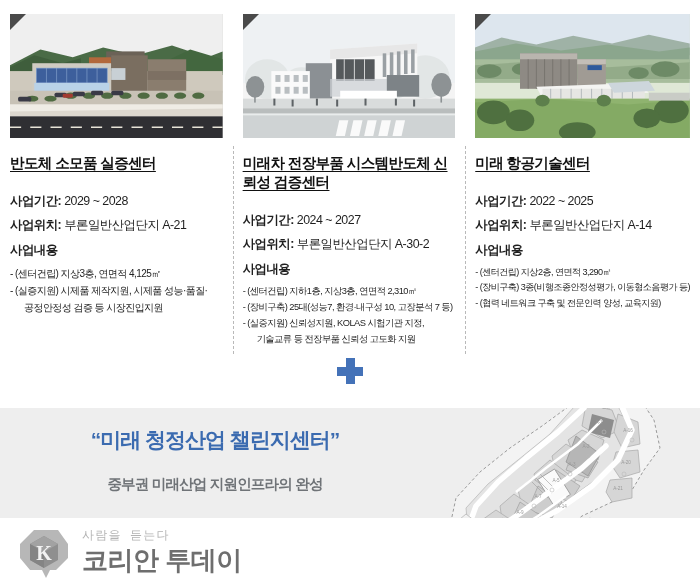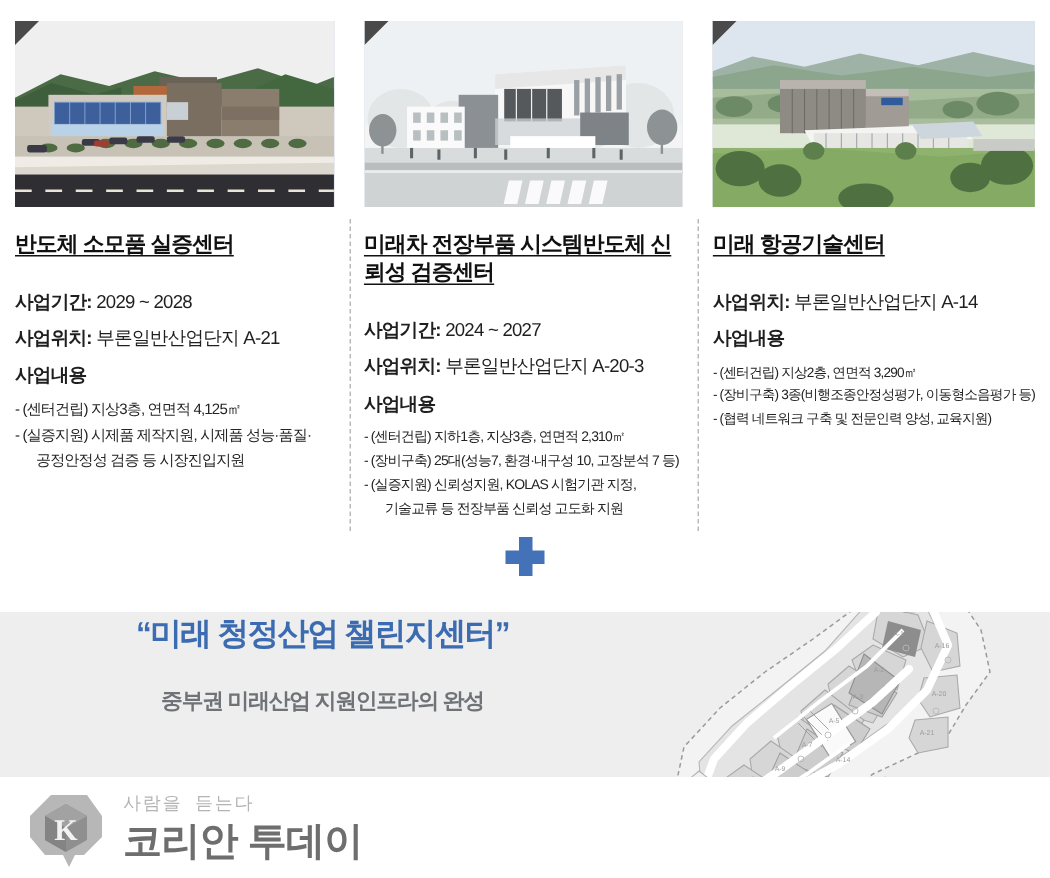--- a/index.html
+++ b/index.html
@@ -121,21 +121,21 @@
   .banner {
     position: absolute;
     left: 0; top: 408px;
     width: 700px;
     height: 110px;
     background: #eeeeee;
     overflow: hidden;
   }
   .banner-text {
     position: absolute;
-    left: 0; top: 2px;
+    left: 0; top: 19px;
     width: 430px;
     text-align: center;
   }
   .banner-title {
     font-size: 21px;
     font-weight: bold;
     letter-spacing: -1px;
     color: #3b6bb0;
     line-height: 1.2;
   }
@@ -344,21 +344,21 @@
 
     <div class="col-title two-line">미래차 전장부품 시스템반도체 신뢰성 검증센터</div>
 
     <div class="meta">
       <div>
         <span class="label">사업기간:</span>
         <span>2024 ~ 2027</span>
       </div>
       <div>
         <span class="label">사업위치:</span>
-        <span>부론일반산업단지  A-20-3</span>
+        <span>부론일반산업단지  A-30-2</span>
       </div>
       <div class="label">사업내용</div>
     </div>
 
     <div class="bullets">
       <div class="bullet">- (센터건립) 지하1층,  지상3층,  연면적 2,310㎡</div>
       <div class="bullet">- (장비구축) 25대(성능7, 환경·내구성 10, 고장분석 7 등)</div>
       <div class="bullet">- (실증지원)  신뢰성지원, KOLAS  시험기관 지정,</div>
       <div class="cont">기술교류 등 전장부품  신뢰성 고도화 지원</div>
     </div>
@@ -420,20 +420,24 @@
           <ellipse cx="66" cy="88" rx="7" ry="6"></ellipse>
             <ellipse cx="126" cy="88" rx="7" ry="6"></ellipse>
         </g>
         <rect x="170" y="80" width="40" height="8" fill="#c9ccc6"></rect>
       </svg>
     </div>
 
     <div class="col-title">미래 항공기술센터</div>
 
     <div class="meta">
+      <div>
+        <span class="label">사업기간:</span>
+        <span>2022 ~ 2025</span>
+      </div>
       <div>
         <span class="label">사업위치:</span>
         <span>부론일반산업단지  A-14</span>
       </div>
       <div class="label">사업내용</div>
     </div>
 
     <div class="bullets">
       <div class="bullet">- (센터건립) 지상2층,  연면적 3,290㎡</div>
       <div class="bullet">- (장비구축) 3종(비행조종안정성평가, 이동형소음평가 등)</div>

